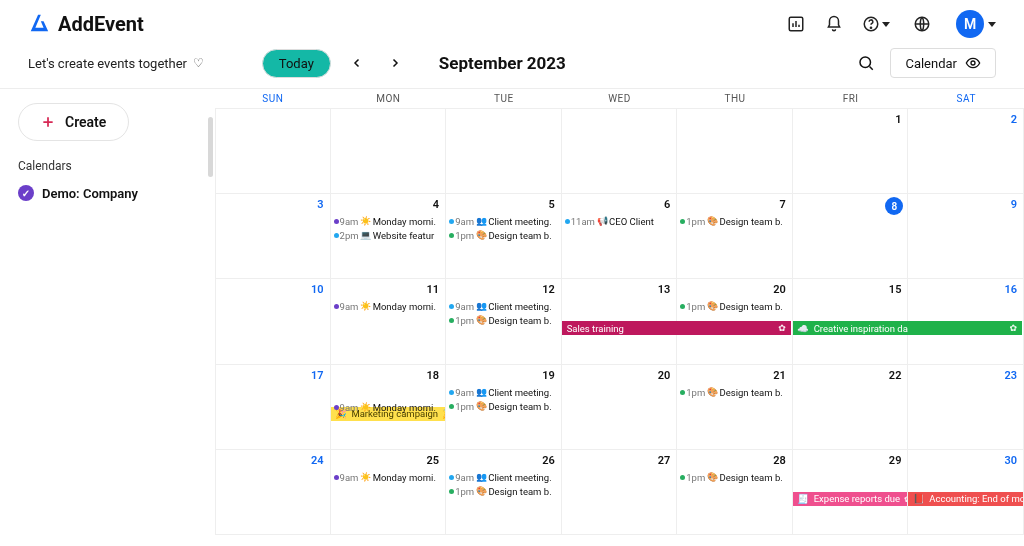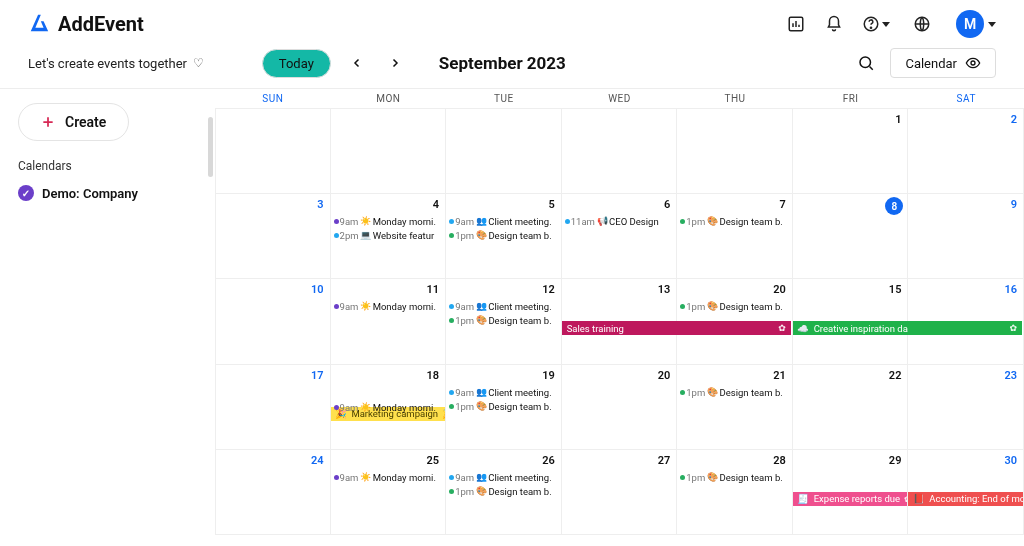--- a/index.html
+++ b/index.html
@@ -213,21 +213,21 @@
             <span class="ico">🎨</span>
             <span>Design team b.</span>
           </div>
         </div>
         <div class="cell">
           <div class="daynum">6</div>
           <div class="evt" style="position: absolute; left: 3px; right: 3px; top: 21px;">
             <span class="dot d-blue"></span>
             <span class="t">11am</span>
             <span class="ico">📢</span>
-            <span>CEO Design</span>
+            <span>CEO Client</span>
           </div>
         </div>
         <div class="cell">
           <div class="daynum">7</div>
           <div class="evt" style="position: absolute; left: 3px; right: 3px; top: 21px;">
             <span class="dot d-green"></span>
             <span class="t">1pm</span>
             <span class="ico">🎨</span>
             <span>Design team b.</span>
           </div>

